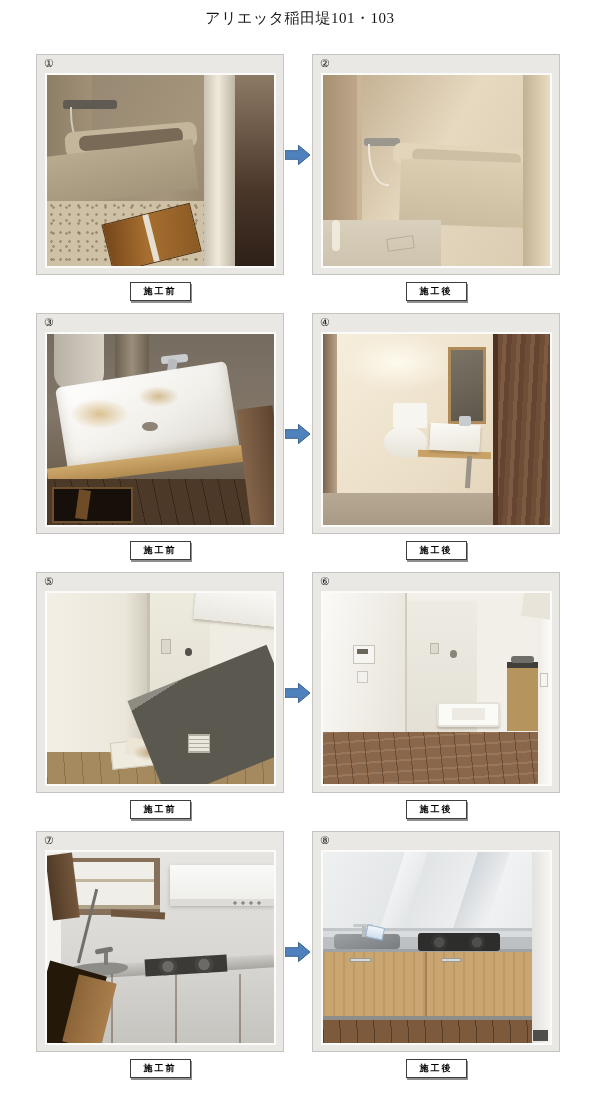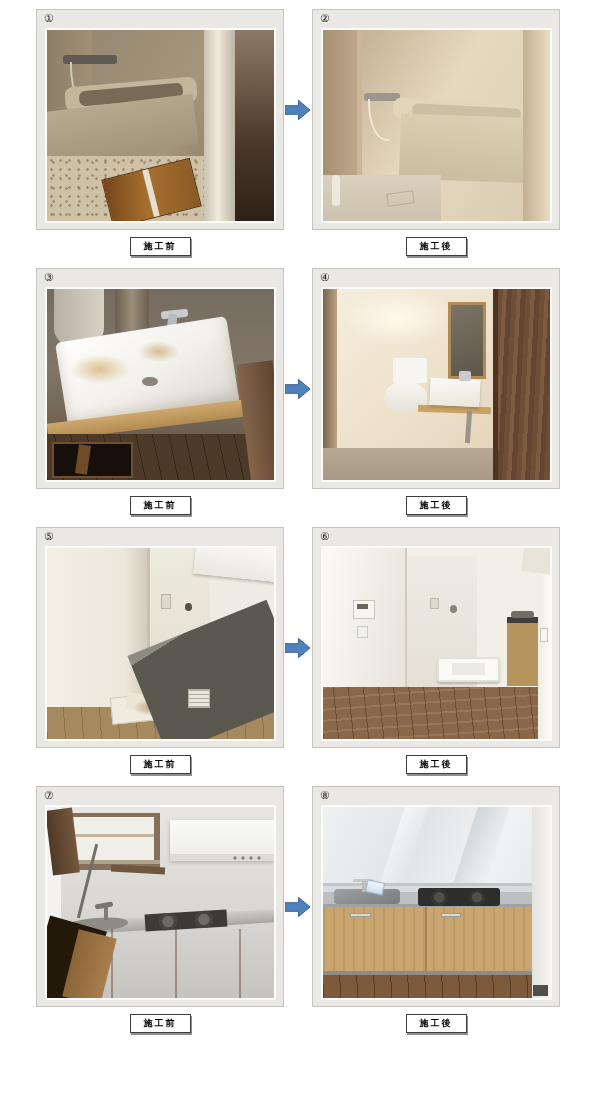--- a/index.html
+++ b/index.html
@@ -185,20 +185,21 @@
   .s8 .kick    { left:0; top:86%; width:92%; height:3%; background:#8d8d89; }
   .s8 .floor   { left:0; bottom:0; width:100%; height:12%; background-color:#7c5a3b;
                  background-image:repeating-linear-gradient(88deg,rgba(30,18,8,.4) 0 1px,transparent 1px 17px); }
   .s8 .wallR   { right:0; top:0; width:8%; height:100%; background:linear-gradient(90deg,#e3e2de,#f6f5f2); }
   .s8 .vent    { right:1%; bottom:1%; width:6.5%; height:6%; background:#4e4e4a; }
 </style>
 </head>
 <body>
 
 <div class="page">
+  <h1 class="title">アリエッタ稲田堤101・103</h1>
 
   <section class="row">
     <div class="panel">
       <span class="num">①</span>
       <div class="photo s1">
         <i class="ab wallL"></i>
         <i class="ab mixer"></i>
         <i class="ab hose"></i>
         <i class="ab tubrim"></i>
         <i class="ab tubin"></i>

